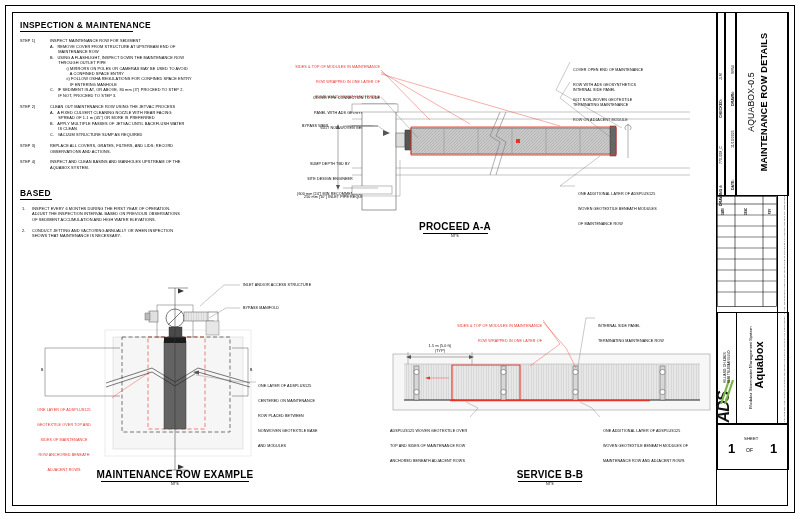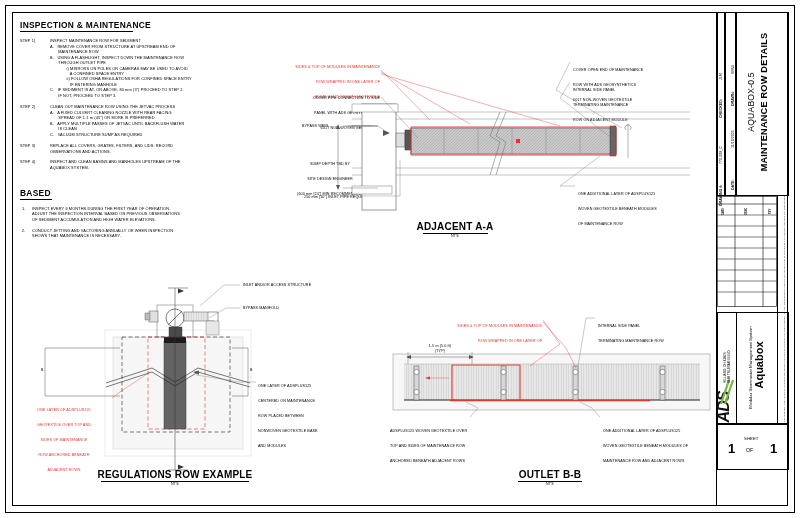--- a/index.html
+++ b/index.html
@@ -246,21 +246,21 @@
     <path d="M350,126 L378,126" stroke="#888" stroke-width="0.4" fill="none"></path>
     <path d="M340,196 L400,196 L400,160" stroke="#777" stroke-width="0.4" fill="none"></path>
     <path d="M345,126 L375,126" stroke="#999" stroke-width="0.35" fill="none"></path>
     <path d="M352,125.5 L372,125.5" stroke="#777" stroke-width="0.4" fill="none"></path>
     <path d="M356,126 L378,126" stroke="#999" stroke-width="0.3" fill="none"></path>
 
     <path d="M348,126 L378,126 L388,133" stroke="#777" stroke-width="0.4" fill="none"></path>
     <path d="M383,130 L390,133 L383,136" fill="#555"></path>
   </svg>
 
-  <div class="sec-title" style="left:385px; top:221px; width:140px;">ADJACENT A-A</div>
+  <div class="sec-title" style="left:385px; top:221px; width:140px;">PROCEED A-A</div>
   <div class="sec-underline" style="left:423px; top:233px; width:65px;"></div>
   <div class="sec-sub" style="left:385px; top:234px; width:140px;">NTS</div>
 
   <div class="t ann" style="left:243px; top:283px;">INLET AND/OR ACCESS STRUCTURE</div>
   <div class="t ann" style="left:243px; top:306px;">BYPASS MANIFOLD</div>
 
   <div class="t ann" style="left:258px; top:374px; width:110px;">
     <div>ONE LAYER OF ADSPLUS125</div>
     <div>CENTERED ON MAINTENANCE</div>
     <div>ROW PLACED BETWEEN</div>
@@ -322,21 +322,21 @@
     <path d="M240,285 L224,285 L200,306" stroke="#777" stroke-width="0.4" fill="none"></path>
     <path d="M240,308 L226,308 L209,318" stroke="#777" stroke-width="0.4" fill="none"></path>
     <path d="M256,382 L240,382 L196,375" stroke="#777" stroke-width="0.4" fill="none"></path>
     <path d="M193,372 l6,-1.6 v4.4 z" fill="#555"></path>
     <path d="M112,398 L120,392 L150,372" stroke="#e8332a" stroke-width="0.4" fill="none"></path>
   </svg>
 
   <div class="t" style="left:41px; top:368px; font-size:3.6px;">B</div>
   <div class="t" style="left:250px; top:368px; font-size:3.6px;">B</div>
 
-  <div class="sec-title" style="left:60px; top:469px; width:230px;">REGULATIONS ROW EXAMPLE</div>
+  <div class="sec-title" style="left:60px; top:469px; width:230px;">MAINTENANCE ROW EXAMPLE</div>
   <div class="sec-underline" style="left:101px; top:481px; width:148px;"></div>
   <div class="sec-sub" style="left:60px; top:482px; width:230px;">NTS</div>
 
   <div class="t ann-r red" style="left:430px; top:314px; width:112px;">
     <div>SIDES &amp; TOP OF MODULES IN MAINTENANCE</div>
     <div>ROW WRAPPED IN ONE LAYER OF</div>
     <div>ADSPLUS125 WOVEN GEOTEXTILE</div>
   </div>
 
   <div class="t ann" style="left:598px; top:314px; width:120px;">
@@ -404,21 +404,21 @@
     <line x1="427" y1="378" x2="449" y2="378" stroke="#e8332a" stroke-width="0.4"></line>
     <path d="M430,376.5 L425,378 L430,379.5" fill="#e8332a"></path>
 
     <path d="M543,320 L560,344 L530,366" stroke="#e8332a" stroke-width="0.4" fill="none"></path>
     <path d="M543,322 L566,348 L576,368" stroke="#e8332a" stroke-width="0.4" fill="none"></path>
     <path d="M595,318 L586,318 L578,366" stroke="#777" stroke-width="0.4" fill="none"></path>
     <path d="M470,417 L478,408 L466,402" stroke="#777" stroke-width="0.4" fill="none"></path>
     <path d="M600,417 L592,408 L580,402" stroke="#777" stroke-width="0.4" fill="none"></path>
   </svg>
 
-  <div class="sec-title" style="left:480px; top:469px; width:140px;">OUTLET B-B</div>
+  <div class="sec-title" style="left:480px; top:469px; width:140px;">SERVICE B-B</div>
   <div class="sec-underline" style="left:518px; top:481px; width:64px;"></div>
   <div class="sec-sub" style="left:480px; top:482px; width:140px;">NTS</div>
 
   <div id="titleblock">
 
     <div class="tb-cell" style="left:19px; top:0px; width:53px; height:184px;">
       <div class="vert tb-title" style="position:absolute; left:-65.5px; top:84px; width:184px; text-align:center;">MAINTENANCE ROW DETAILS</div>
       <div class="vert tb-sub" style="position:absolute; left:-78px; top:84px; width:184px; text-align:center;">AQUABOX-0.5</div>
     </div>
 

